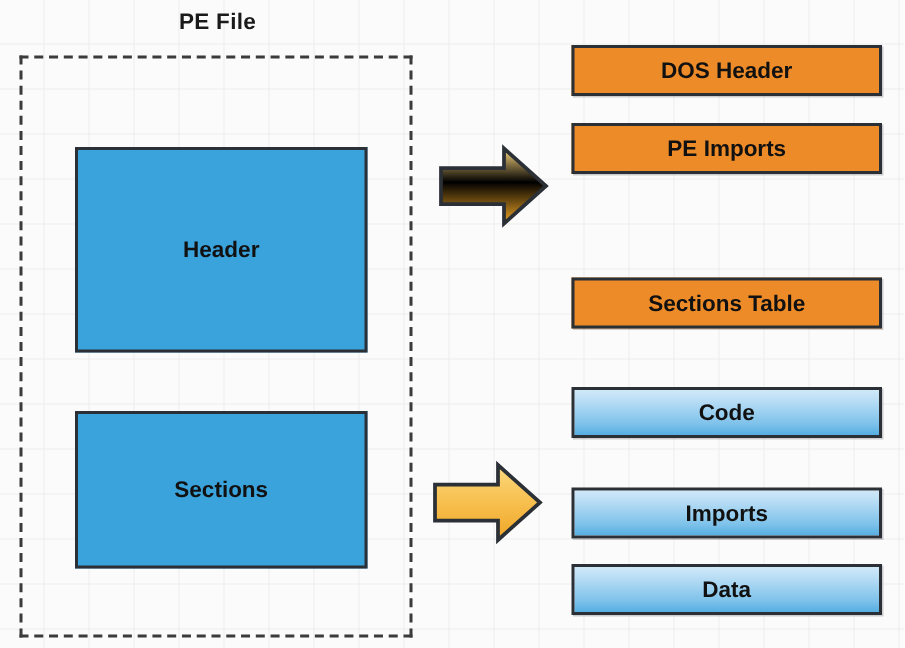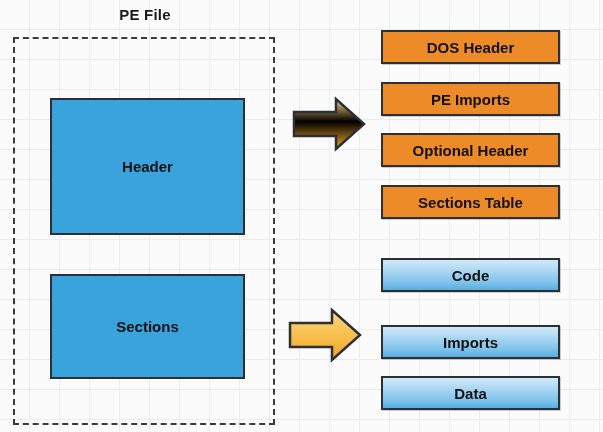--- a/index.html
+++ b/index.html
@@ -68,21 +68,21 @@
     width: 74px;
     height: 56px;
   }
   #arrow-header   { left: 292px; top: 96px; }
   #arrow-sections { left: 288px; top: 307px; }
 
   
   .list-box {
     position: absolute;
     left: 381px;
-    width: 179px;
+    width: 207px;
     height: 34px;
     border: 2px solid #2b2f36;
     box-sizing: border-box;
     display: flex;
     align-items: center;
     justify-content: center;
     font-size: 15px;
     font-weight: bold;
     color: #111111;
     box-shadow: 1px 1px 0 rgba(0,0,0,0.18);
@@ -141,23 +141,20 @@
     </defs>
     <polygon points="2,16 44,16 44,3 72,28 44,53 44,40 2,40" fill="url(#arrGrad2)" stroke="#2b2f36" stroke-width="2.5" stroke-linejoin="miter"></polygon>
   </svg>
 
   <div class="list-box orange" id="hdr-0">
     <span>DOS Header</span>
   </div>
   <div class="list-box orange" id="hdr-1">
     <span>PE Imports</span>
   </div>
-  <div class="list-box orange" id="hdr-2">
-    <span>Optional Header</span>
-  </div>
   <div class="list-box orange" id="hdr-3">
     <span>Sections Table</span>
   </div>
 
   <div class="list-box bluegrad" id="sec-0">
     <span>Code</span>
   </div>
   <div class="list-box bluegrad" id="sec-2">
     <span>Data</span>
   </div>

